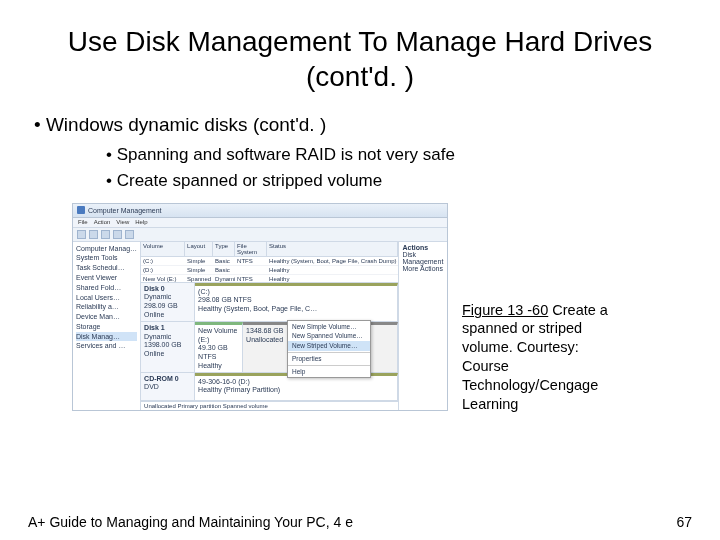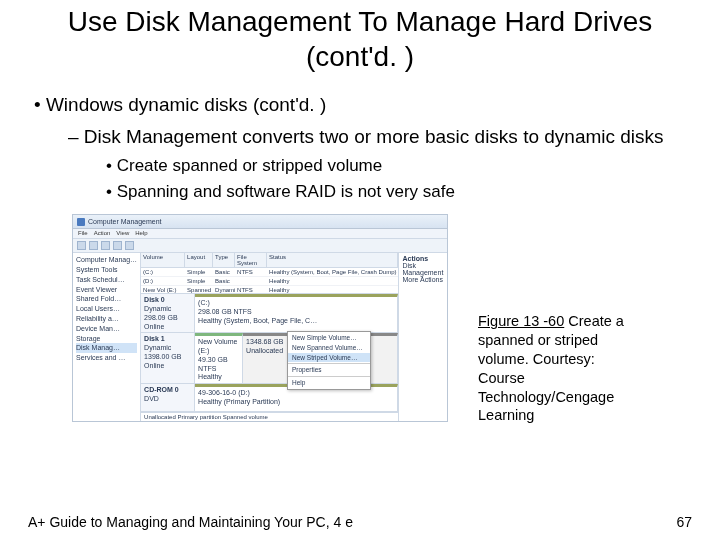--- a/index.html
+++ b/index.html
@@ -8,21 +8,21 @@
     height: 540px;
     background: #fff;
     font-family: Arial, Helvetica, sans-serif;
     color: #000;
     position: relative;
     overflow: hidden;
   }
   .slide {
     width: 100%;
     height: 100%;
-    padding: 4px 28px 0 28px;
+    padding: 24px 28px 0 28px;
     position: relative;
   }
   .title {
     font-size: 28px;
     text-align: center;
     font-weight: 400;
     line-height: 1.25;
     margin-bottom: 18px;
     padding: 0 30px;
   }
@@ -33,21 +33,21 @@
   .lvl1 { margin-left: 6px; margin-bottom: 6px; }
   .lvl1::before { content: "• "; }
   .lvl2 { margin-left: 40px; margin-bottom: 6px; }
   .lvl2::before { content: "– "; }
   .lvl3 { margin-left: 78px; font-size: 17px; margin-bottom: 3px; }
   .lvl3::before { content: "• "; }
   .figure-area {
     margin-top: 10px;
     display: flex;
     align-items: flex-start;
-    gap: 30px;
+    gap: 14px;
     padding-left: 44px;
   }
   .screenshot {
     width: 376px;
     height: 208px;
     border: 1px solid #b9c6d6;
     background: #f4f7fb;
     position: relative;
     font-size: 7px;
     color: #2a3a55;
@@ -179,23 +179,22 @@
 </style>
 </head>
 <body>
 
 <div class="slide">
 
   <h1 class="title">Use Disk Management To Manage Hard Drives (cont'd. )</h1>
 
   <div class="bullets">
     <div class="lvl1"><span>Windows dynamic disks (cont'd. )</span></div>
-    <div class="lvl2"><span>Disk Management converts two or more basic disks to dynamic disks</span></div>
+    <div class="lvl3"><span>Spanning and software RAID is not very safe</span></div>
     <div class="lvl3"><span>Create spanned or stripped volume</span></div>
-    <div class="lvl3"><span>Spanning and software RAID is not very safe</span></div>
   </div>
 
   <div class="figure-area">
 
     <div class="screenshot">
       <div class="ss-titlebar">
         <span class="ico"></span>
         <span>Computer Management</span>
       </div>
       <div class="ss-menubar">

